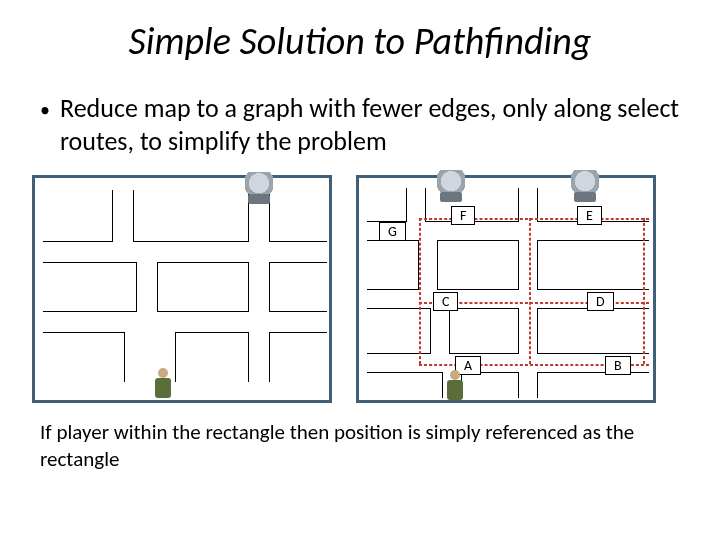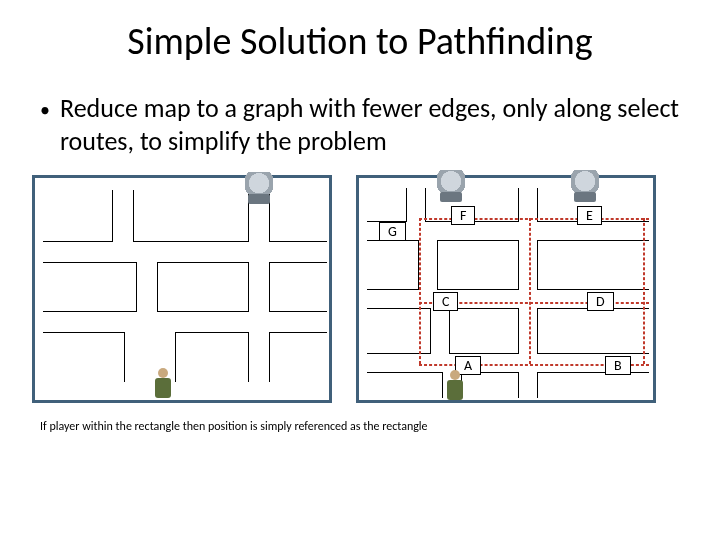--- a/index.html
+++ b/index.html
@@ -10,20 +10,21 @@
     font-family: Calibri, "Segoe UI", Arial, sans-serif;
     color: #000;
     padding: 18px 40px 10px 40px;
     position: relative;
   }
   .title {
     font-size: 38px;
     text-align: center;
     font-weight: 400;
     margin-bottom: 28px;
+    font-style: italic;
   }
   .bullet-row {
     display: flex;
     align-items: flex-start;
     font-size: 26px;
     line-height: 1.25;
     margin-bottom: 18px;
   }
   .bullet-dot {
     font-size: 20px;
@@ -104,21 +105,21 @@
   .rm .robot2 { left: 212px; top: -8px; }
   .rm .soldier{ left: 82px;  top: 192px; }
 
   .path {
     position: absolute;
     border: 1px dashed #c0392b;
     background: transparent;
   }
 
   .footnote {
-    font-size: 12px;
+    font-size: 21px;
     line-height: 1.3;
     margin-top: 8px;
   }
 </style>
 </head>
 <body>
 
 <h1 class="title">Simple Solution to Pathfinding</h1>
 
 <div class="bullet-row">

